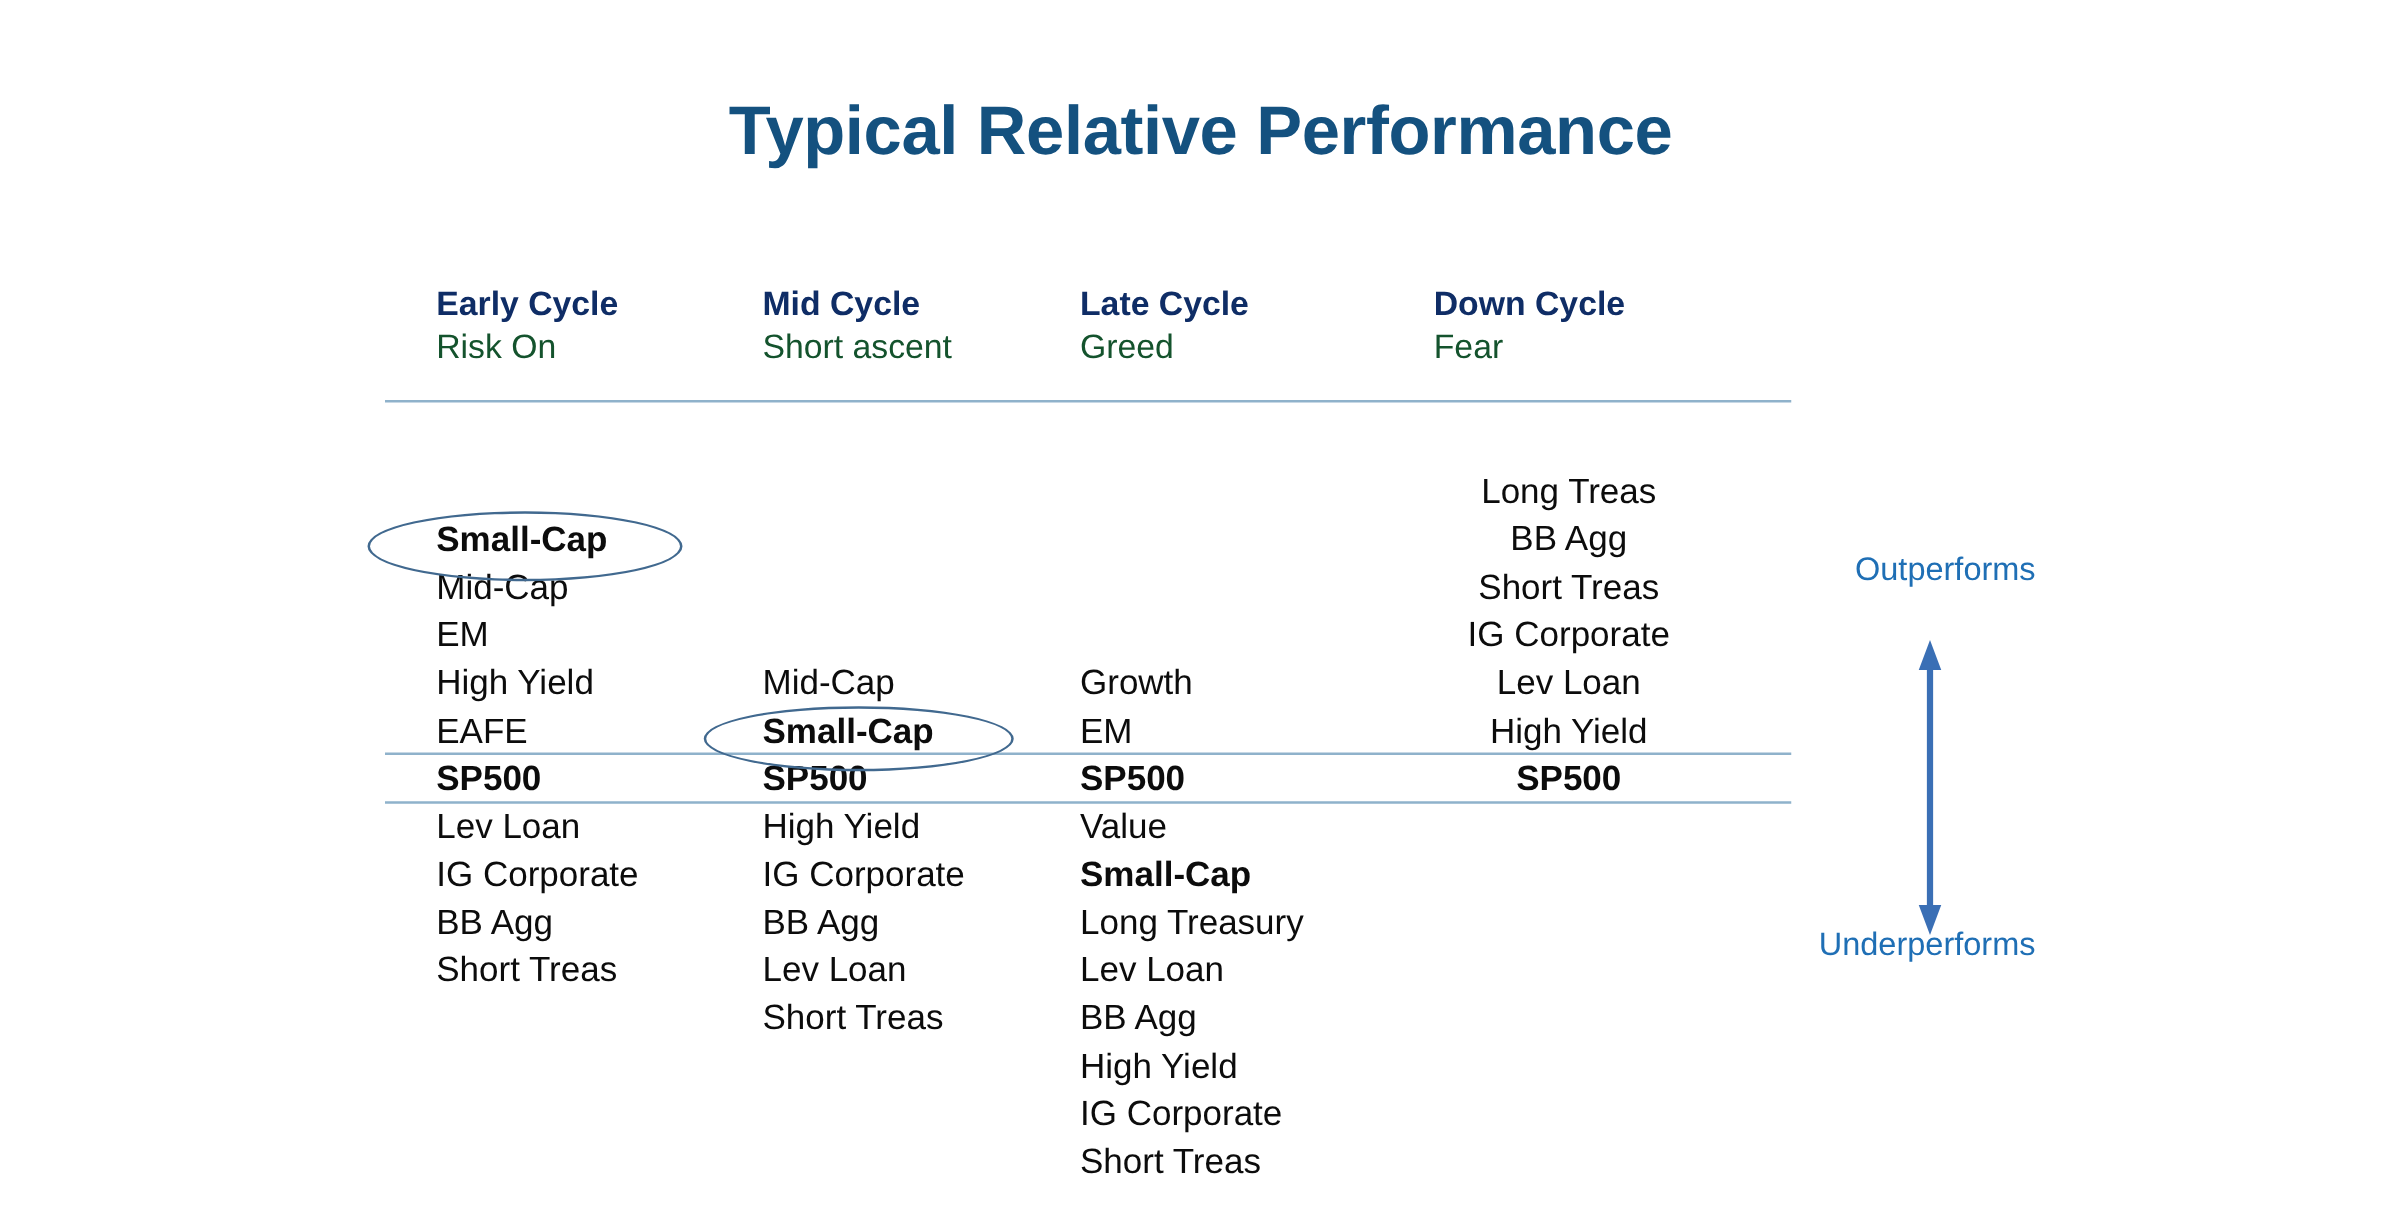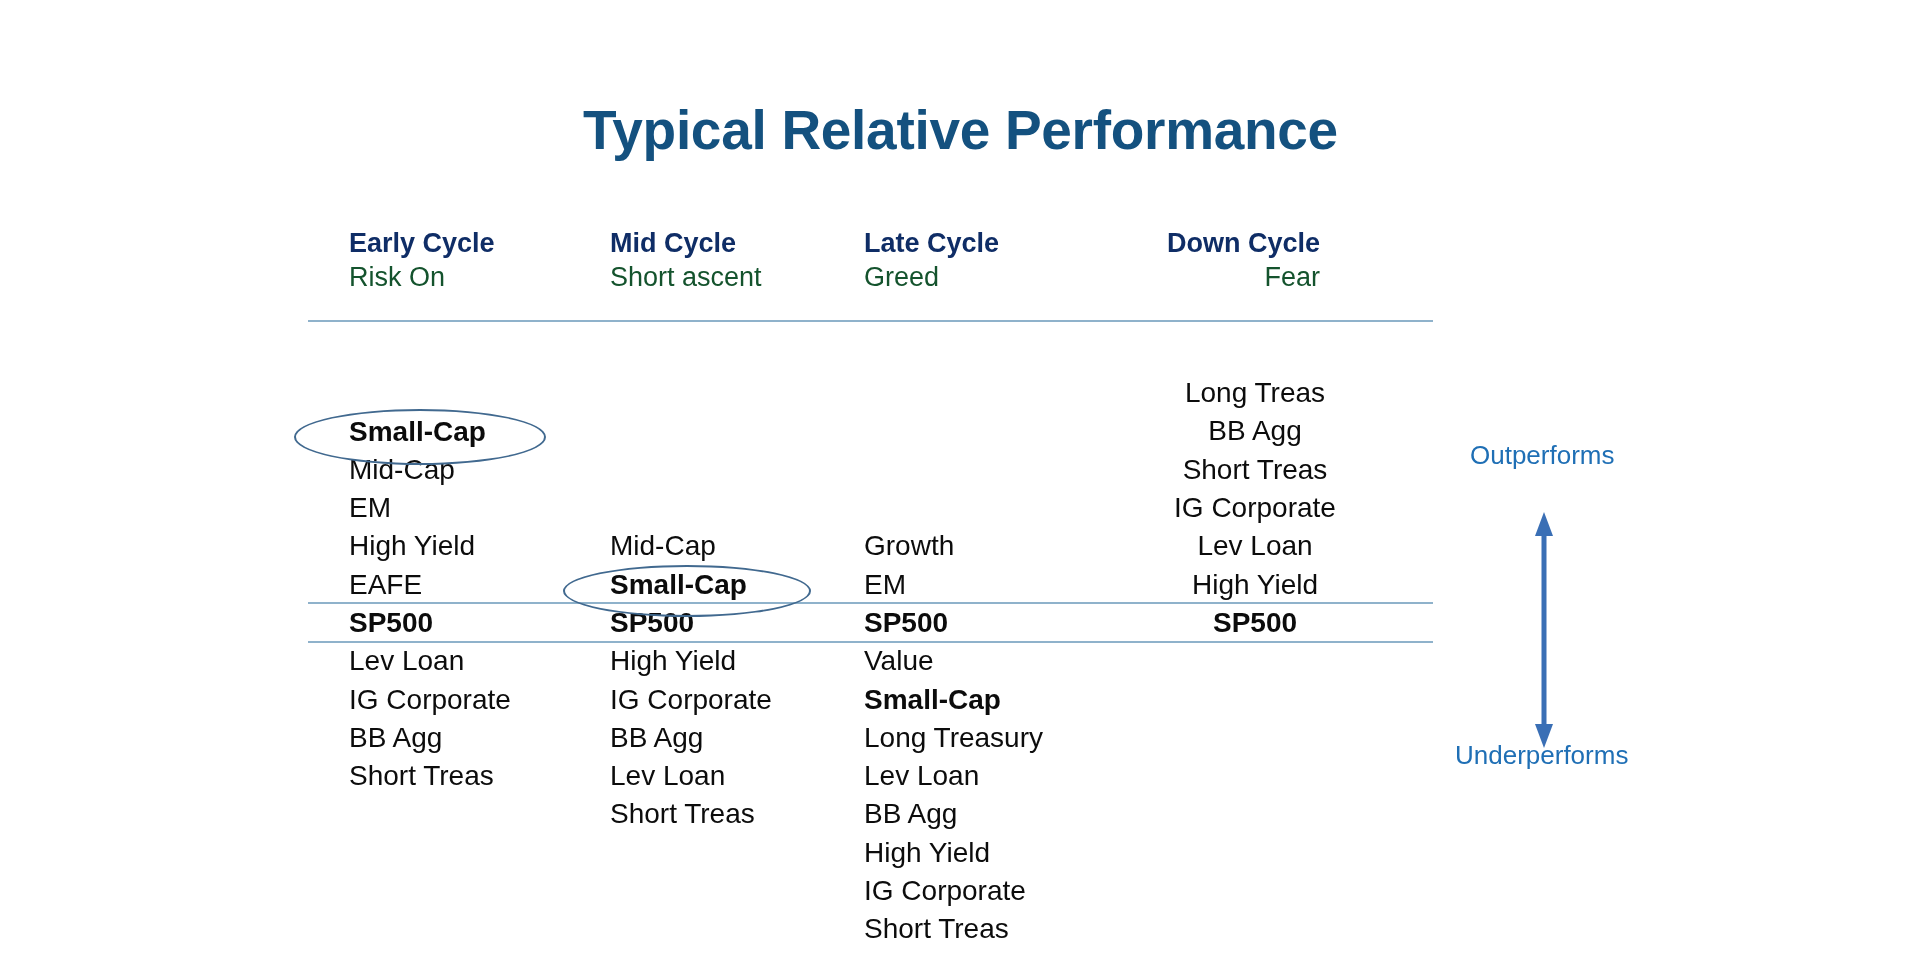--- a/index.html
+++ b/index.html
@@ -20,41 +20,40 @@
   #slide-title {
     position: absolute;
     left: 0;
     top: 72px;
     width: 1921px;
     text-align: center;
     font-size: 55px;
     font-weight: bold;
     color: #14517f;
     letter-spacing: -0.3px;
-    margin-top: 26px;
   }
 
   
   #matrix {
     position: absolute;
     left: 0;
     top: 0;
     width: 1921px;
     height: 975px;
   }
 
   .column {
     position: absolute;
     top: 228px;
     width: 260px;
   }
   .col-0 { left: 349px; }
   .col-1 { left: 610px; }
   .col-2 { left: 864px; }
-  .col-3 { left: 1060px; text-align: right; }
+  .col-3 { left: 1147px; }
 
   .col-head {
     font-size: 27px;
     font-weight: bold;
     color: #0f2d66;
     line-height: 1.18;
     white-space: nowrap;
   }
   .col-sub {
     font-size: 27px;
@@ -120,21 +119,21 @@
     top: 440px;
     width: 320px;
     height: 360px;
   }
   .legend-label {
     position: absolute;
     font-size: 26px;
     color: #1f6fb5;
     white-space: nowrap;
   }
-  #legend-out  { left: 15px;  top: 0px; }
+  #legend-out  { left: 29px;  top: 0px; }
   #legend-under{ left: 0px;   top: 300px; }
 
   #arrow-svg {
     position: absolute;
     left: 74px;
     top: 70px;
     width: 30px;
     height: 240px;
   }
 </style>

